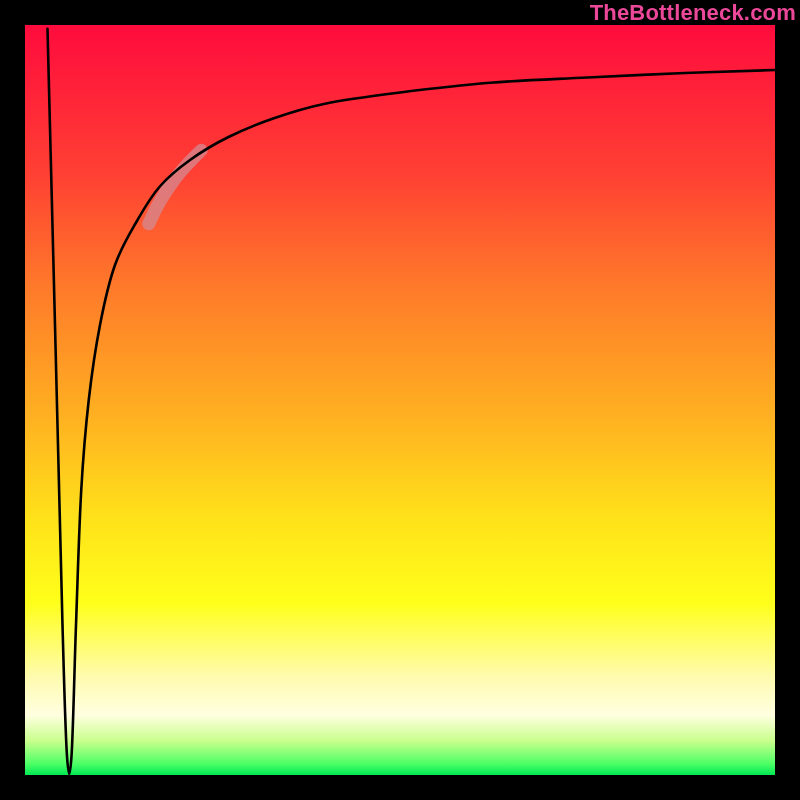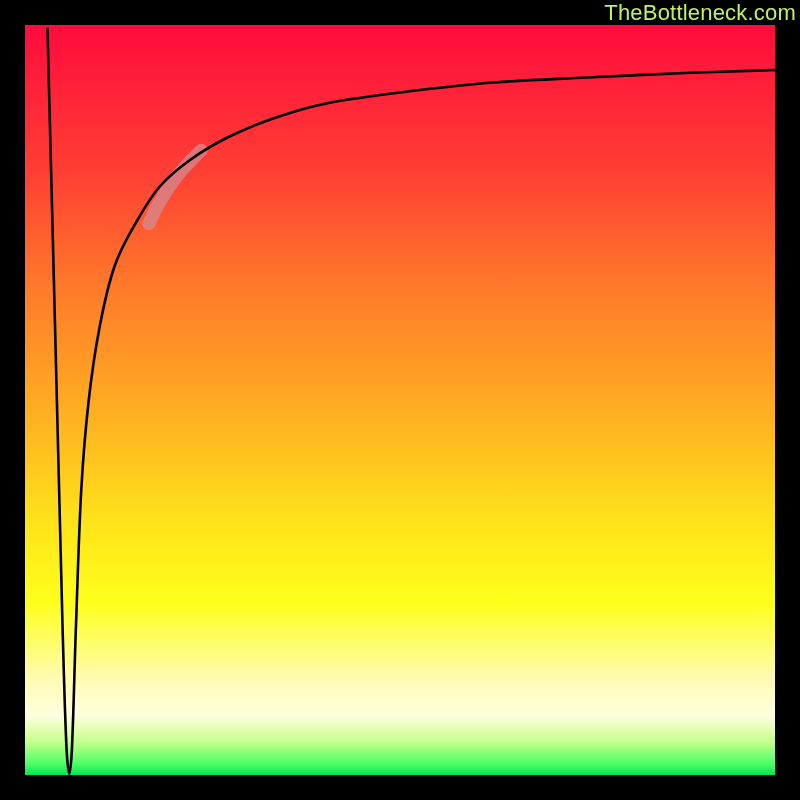--- a/index.html
+++ b/index.html
@@ -35,23 +35,23 @@
     position: absolute;
     left: 0;
     top: 0;
     width: 100%;
     height: 100%;
   }
   .watermark {
     position: absolute;
     top: 0;
     right: 4px;
-    color: #bef264;
+    color: #ec4899;
     font-size: 22px;
-    font-weight: 400;
+    font-weight: 700;
     letter-spacing: 0.2px;
     user-select: none;
     font-family: Arial, Helvetica, sans-serif;
   }
 </style>
 </head>
 <body>
 
 <div class="stage">
 

